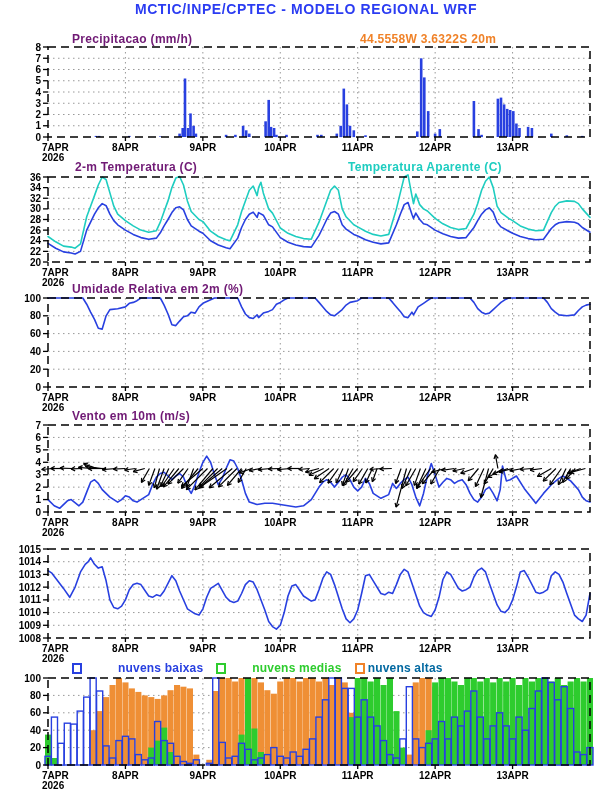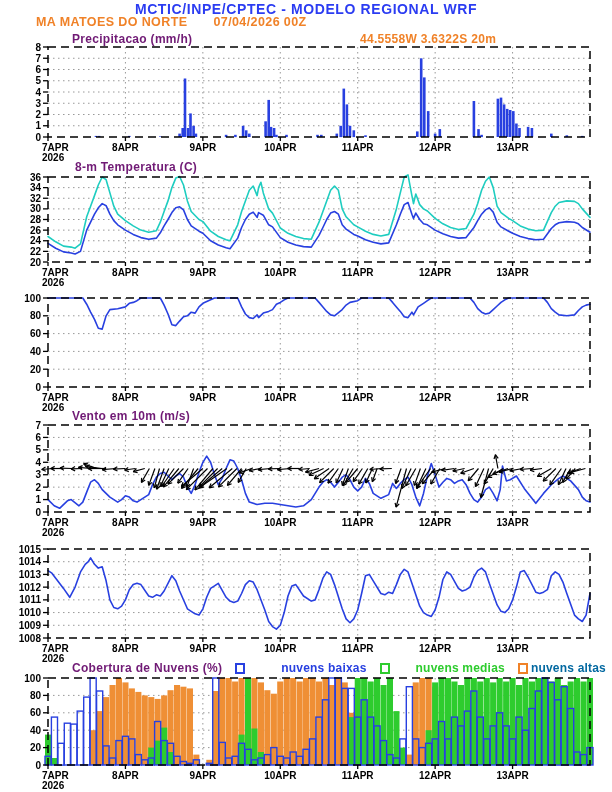--- a/index.html
+++ b/index.html
@@ -25,24 +25,20 @@
   .ylab,.xlab{font-family:"Liberation Sans",sans-serif;font-size:10px;font-weight:bold;fill:#000;}
   .grid{stroke:#999;stroke-width:1;stroke-dasharray:1.5 3.5;fill:none;}
   .frame{fill:none;stroke:#000;stroke-width:1.5;stroke-dasharray:8 5;}
   .tick{stroke:#000;stroke-width:1.3;}
 </style>
 </head>
 <body>
 
 <div class="page">
   <div class="header-title" id="hdr-title" style="color: rgb(43, 60, 242);">MCTIC/INPE/CPTEC - MODELO REGIONAL WRF</div>
-  <div class="header-sub">
-    <span id="hdr-station" style="color: rgb(240, 130, 40);">MA MATOES DO NORTE</span>
-    <span id="hdr-run" style="color: rgb(240, 130, 40);">07/04/2026 00Z</span>
-  </div>
 
   <div class="panel-title" id="title0">Precipitacao (mm/h)</div>
   <div class="annotation" id="ann0" style="color: rgb(240, 130, 40);">44.5558W 3.6322S 20m</div>
   <svg class="plot-svg" id="svg0" width="612" height="126" viewBox="0 0 612 126">
       <line x1="125.42857142857143" y1="8" x2="125.42857142857143" y2="98" class="grid"></line>
       <line x1="202.85714285714286" y1="8" x2="202.85714285714286" y2="98" class="grid"></line>
       <line x1="280.2857142857143" y1="8" x2="280.2857142857143" y2="98" class="grid"></line>
       <line x1="357.7142857142857" y1="8" x2="357.7142857142857" y2="98" class="grid"></line>
       <line x1="435.14285714285717" y1="8" x2="435.14285714285717" y2="98" class="grid"></line>
       <line x1="512.5714285714286" y1="8" x2="512.5714285714286" y2="98" class="grid"></line>
@@ -135,21 +131,22 @@
       <text x="280.2857142857143" y="112" class="xlab" text-anchor="middle">10APR</text>
       <line x1="357.7142857142857" y1="98" x2="357.7142857142857" y2="102" class="tick"></line>
       <text x="357.7142857142857" y="112" class="xlab" text-anchor="middle">11APR</text>
       <line x1="435.14285714285717" y1="98" x2="435.14285714285717" y2="102" class="tick"></line>
       <text x="435.14285714285717" y="112" class="xlab" text-anchor="middle">12APR</text>
       <line x1="512.5714285714286" y1="98" x2="512.5714285714286" y2="102" class="tick"></line>
       <text x="512.5714285714286" y="112" class="xlab" text-anchor="middle">13APR</text>
       <text x="42" y="122" class="xlab" text-anchor="start">2026</text>
     </svg>
 
-  <div class="panel-title" id="title1">8-m Temperatura (C)</div>
+  <div class="panel-title" id="title1">2-m Temperatura (C)</div>
+  <div class="annotation" id="ann1" style="color: rgb(30, 205, 192);">Temperatura Aparente (C)</div>
   <svg class="plot-svg" id="svg1" width="612" height="121" viewBox="0 0 612 121">
       <line x1="125.42857142857143" y1="8" x2="125.42857142857143" y2="93" class="grid"></line>
       <line x1="202.85714285714286" y1="8" x2="202.85714285714286" y2="93" class="grid"></line>
       <line x1="280.2857142857143" y1="8" x2="280.2857142857143" y2="93" class="grid"></line>
       <line x1="357.7142857142857" y1="8" x2="357.7142857142857" y2="93" class="grid"></line>
       <line x1="435.14285714285717" y1="8" x2="435.14285714285717" y2="93" class="grid"></line>
       <line x1="512.5714285714286" y1="8" x2="512.5714285714286" y2="93" class="grid"></line>
       <line x1="48" y1="82.375" x2="590" y2="82.375" class="grid"></line>
       <line x1="48" y1="71.75" x2="590" y2="71.75" class="grid"></line>
       <line x1="48" y1="61.125" x2="590" y2="61.125" class="grid"></line>
@@ -188,20 +185,21 @@
       <text x="280.2857142857143" y="107" class="xlab" text-anchor="middle">10APR</text>
       <line x1="357.7142857142857" y1="93" x2="357.7142857142857" y2="97" class="tick"></line>
       <text x="357.7142857142857" y="107" class="xlab" text-anchor="middle">11APR</text>
       <line x1="435.14285714285717" y1="93" x2="435.14285714285717" y2="97" class="tick"></line>
       <text x="435.14285714285717" y="107" class="xlab" text-anchor="middle">12APR</text>
       <line x1="512.5714285714286" y1="93" x2="512.5714285714286" y2="97" class="tick"></line>
       <text x="512.5714285714286" y="107" class="xlab" text-anchor="middle">13APR</text>
       <text x="42" y="117" class="xlab" text-anchor="start">2026</text>
     </svg>
 
+  <div class="panel-title" id="title2">Umidade Relativa em 2m (%)</div>
   <svg class="plot-svg" id="svg2" width="612" height="125" viewBox="0 0 612 125">
       <line x1="125.42857142857143" y1="8" x2="125.42857142857143" y2="97" class="grid"></line>
       <line x1="202.85714285714286" y1="8" x2="202.85714285714286" y2="97" class="grid"></line>
       <line x1="280.2857142857143" y1="8" x2="280.2857142857143" y2="97" class="grid"></line>
       <line x1="357.7142857142857" y1="8" x2="357.7142857142857" y2="97" class="grid"></line>
       <line x1="435.14285714285717" y1="8" x2="435.14285714285717" y2="97" class="grid"></line>
       <line x1="512.5714285714286" y1="8" x2="512.5714285714286" y2="97" class="grid"></line>
       <line x1="48" y1="79.2" x2="590" y2="79.2" class="grid"></line>
       <line x1="48" y1="61.4" x2="590" y2="61.4" class="grid"></line>
       <line x1="48" y1="43.6" x2="590" y2="43.6" class="grid"></line>
@@ -589,21 +587,20 @@
       <line x1="357.7142857142857" y1="97" x2="357.7142857142857" y2="101" class="tick"></line>
       <text x="357.7142857142857" y="111" class="xlab" text-anchor="middle">11APR</text>
       <line x1="435.14285714285717" y1="97" x2="435.14285714285717" y2="101" class="tick"></line>
       <text x="435.14285714285717" y="111" class="xlab" text-anchor="middle">12APR</text>
       <line x1="512.5714285714286" y1="97" x2="512.5714285714286" y2="101" class="tick"></line>
       <text x="512.5714285714286" y="111" class="xlab" text-anchor="middle">13APR</text>
       <text x="42" y="121" class="xlab" text-anchor="start">2026</text>
     </svg>
 
   <div class="legend-row">
-    <span class="panel-title" style="position:static">Cobertura de Nuvens (%)</span>
     <span class="legend-item">
       <span class="legend-marker" id="lm0" style="border-color: rgb(40, 64, 224);"></span>
       <span id="ll0" style="color: rgb(40, 64, 224); margin-left: 33px;">nuvens baixas</span>
     </span>
     <span class="legend-item">
       <span class="legend-marker" id="lm1" style="border-color: rgb(46, 204, 46);"></span>
       <span id="ll1" style="color: rgb(46, 204, 46); padding-left: 23px;">nuvens medias</span>
     </span>
     <span class="legend-item">
       <span class="legend-marker" id="lm2" style="border-color: rgb(240, 130, 40);"></span>

